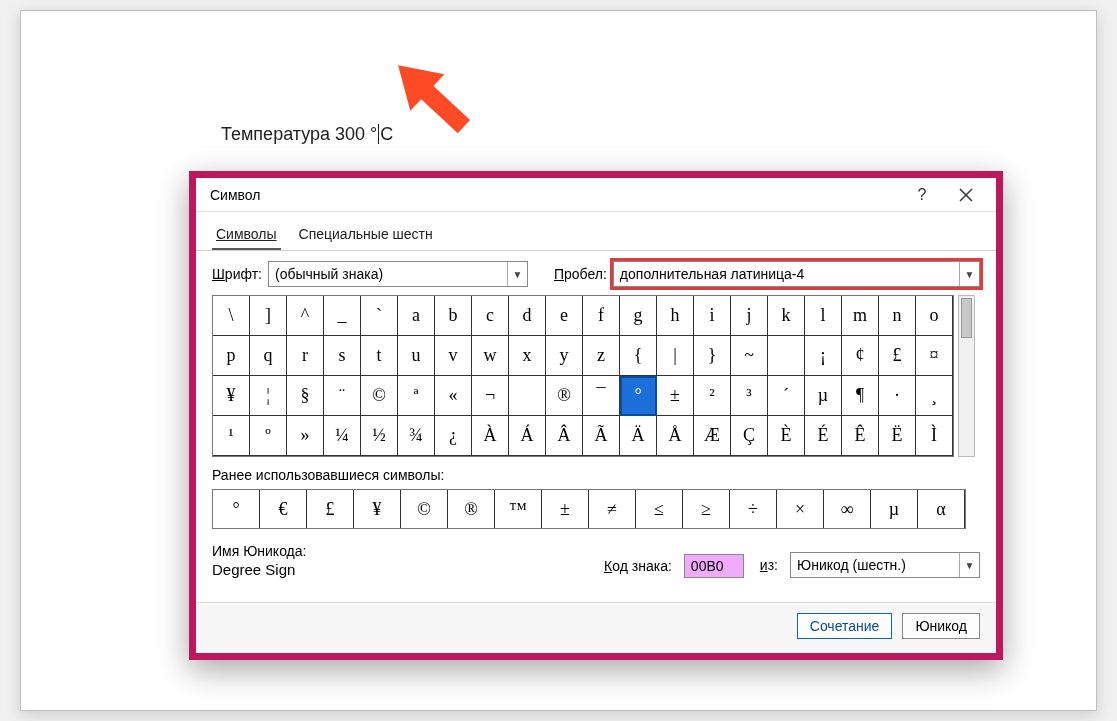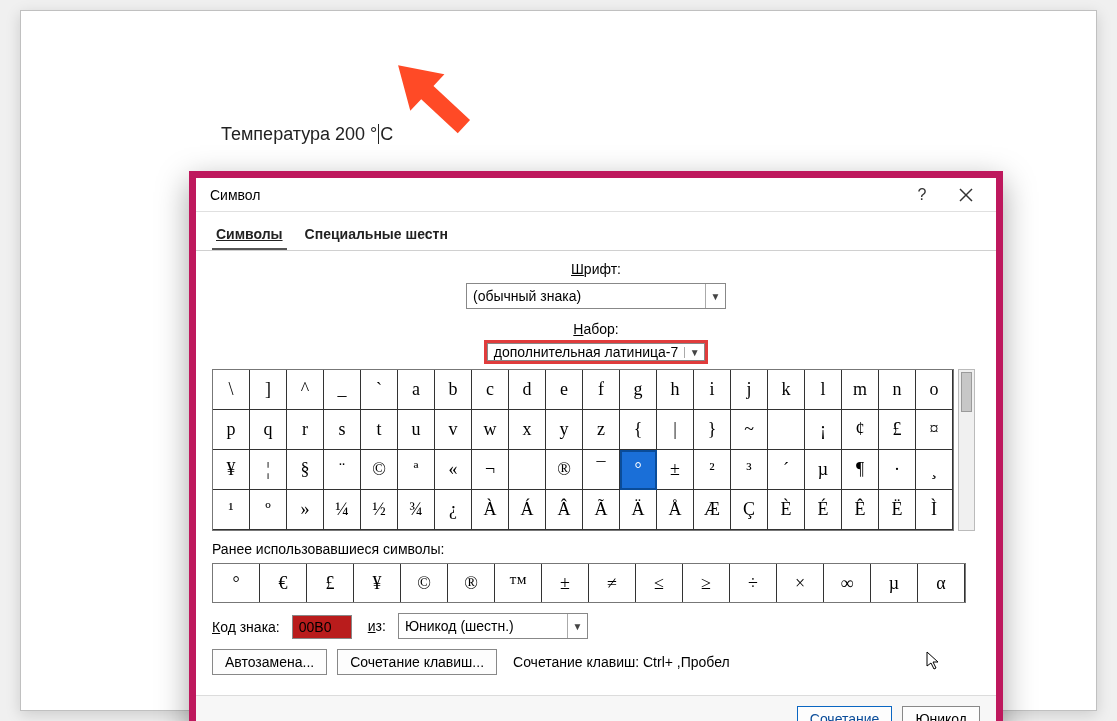--- a/index.html
+++ b/index.html
@@ -76,27 +76,26 @@
     gap: 14px;
     padding: 8px 16px 0 16px;
     border-bottom: 1px solid #d0d0d0;
   }
   .tab {
     padding: 6px 4px;
     font-size: 14px;
     color: #222;
     cursor: pointer;
     border-bottom: 2px solid transparent;
-    font-weight: bold;
   }
   .tab.active {
     border-bottom-color: #555;
   }
   .body { padding: 10px 16px 14px 16px; }
-  .row { display: flex; align-items: center; gap: 6px; margin-bottom: 8px; flex-direction: column; }
+  .row { display: flex; align-items: center; gap: 6px; margin-bottom: 8px; }
   .label { font-size: 14px; }
   .underline-first::first-letter { text-decoration: underline; }
   .combo {
     display: flex;
     align-items: center;
     border: 1px solid #888;
     height: 26px;
     background: #fff;
   }
   .combo .combo-val { flex: 1; padding: 0 6px; font-size: 14px; overflow: hidden; white-space: nowrap; }
@@ -182,21 +181,21 @@
     gap: 16px;
     margin-bottom: 10px;
   }
   .info-left { flex: 1; }
   .field { display: flex; align-items: center; gap: 12px; }
   .txtbox {
     border: 1px solid #888;
     height: 24px;
     padding: 0 6px;
     font-size: 14px;
-    background: #b91c1c;
+    background: #f0abfc;
   }
   .btn {
     border: 1px solid #888;
     background: #fdfdfd;
     padding: 4px 12px;
     font-size: 14px;
     cursor: pointer;
   }
   .btn.primary {
     border-color: #0a66c2;
@@ -224,21 +223,21 @@
     font-size: 18px;
     color: #000;
   }
   .uline { text-decoration: underline; }
 </style>
 </head>
 <body>
 
 <div class="doc-canvas">
   <div class="doc-text">
-    <span>Температура 200 °</span><span class="cursor"></span><span>С</span>
+    <span>Температура 300 °</span><span class="cursor"></span><span>С</span>
   </div>
 
   <svg class="arrow" width="120" height="115" viewBox="0 0 120 115">
     <g transform="rotate(43 60 55)">
       <polygon points="15,55 55,30 55,46 105,46 105,64 55,64 55,80" fill="#ff4a26"></polygon>
     </g>
   </svg>
 
   <div class="dialog">
     <div class="titlebar">
@@ -259,23 +258,23 @@
 
     <div class="body">
 
       <div class="row">
         <span class="label underline-first">Шрифт:</span>
         <div class="combo" style="width:260px">
           <div class="combo-val">(обычный знака)</div>
           <div class="combo-arrow">▼</div>
         </div>
         <span style="width:14px"></span>
-        <span class="label underline-first">Набор:</span>
+        <span class="label underline-first">Пробел:</span>
         <div class="combo highlight" style="flex:1">
-          <div class="combo-val">дополнительная латиница-7</div>
+          <div class="combo-val">дополнительная латиница-4</div>
           <div class="combo-arrow">▼</div>
         </div>
       </div>
 
       <div class="sym-grid-wrap">
         <div class="sym-grid" id="symgrid">
             <div class="sym-cell">\</div>
             <div class="sym-cell">]</div>
             <div class="sym-cell">^</div>
             <div class="sym-cell">_</div>
@@ -375,44 +374,37 @@
           <div class="recent-cell">≤</div>
           <div class="recent-cell">≥</div>
           <div class="recent-cell">÷</div>
           <div class="recent-cell">×</div>
           <div class="recent-cell">∞</div>
           <div class="recent-cell">µ</div>
           <div class="recent-cell">α</div>
         </div>
 
       <div class="info-row">
+        <div class="info-left">
+          <div class="section-label" style="margin-bottom:2px">Имя Юникода:</div>
+          <div style="font-size:15px;">Degree Sign</div>
+        </div>
         <div class="field">
           <span class="label underline-first">Код знака:</span>
           <input class="txtbox" style="width: 60px;" value="00B0">
         </div>
         <div class="field">
           <span class="label"><span class="uline">и</span>з:</span>
           <div class="combo" style="width:190px">
             <div class="combo-val">Юникод (шестн.)</div>
             <div class="combo-arrow">▼</div>
           </div>
         </div>
       </div>
 
-      <div class="actions-row">
-        <button class="btn">Автозамена...</button>
-        <button class="btn">Сочетание клавиш...</button>
-        <span class="shortcut-text">Сочетание клавиш: Ctrl+ ,Пробел</span>
-        <span style="flex:1"></span>
-        <span class="cursor-pointer">
-          <svg width="16" height="20" viewBox="0 0 16 20">
-              <path d="M1 1 L1 15 L5 12 L8 18 L10 17 L7 11 L12 11 Z" fill="#fff" stroke="#000" stroke-width="1"></path>
-            </svg>
-        </span>
-      </div>
 
     </div>
 
     <div class="footer">
       <button class="btn primary">Сочетание</button>
       <button class="btn">Юникод</button>
     </div>
   </div>
 </div>
 

